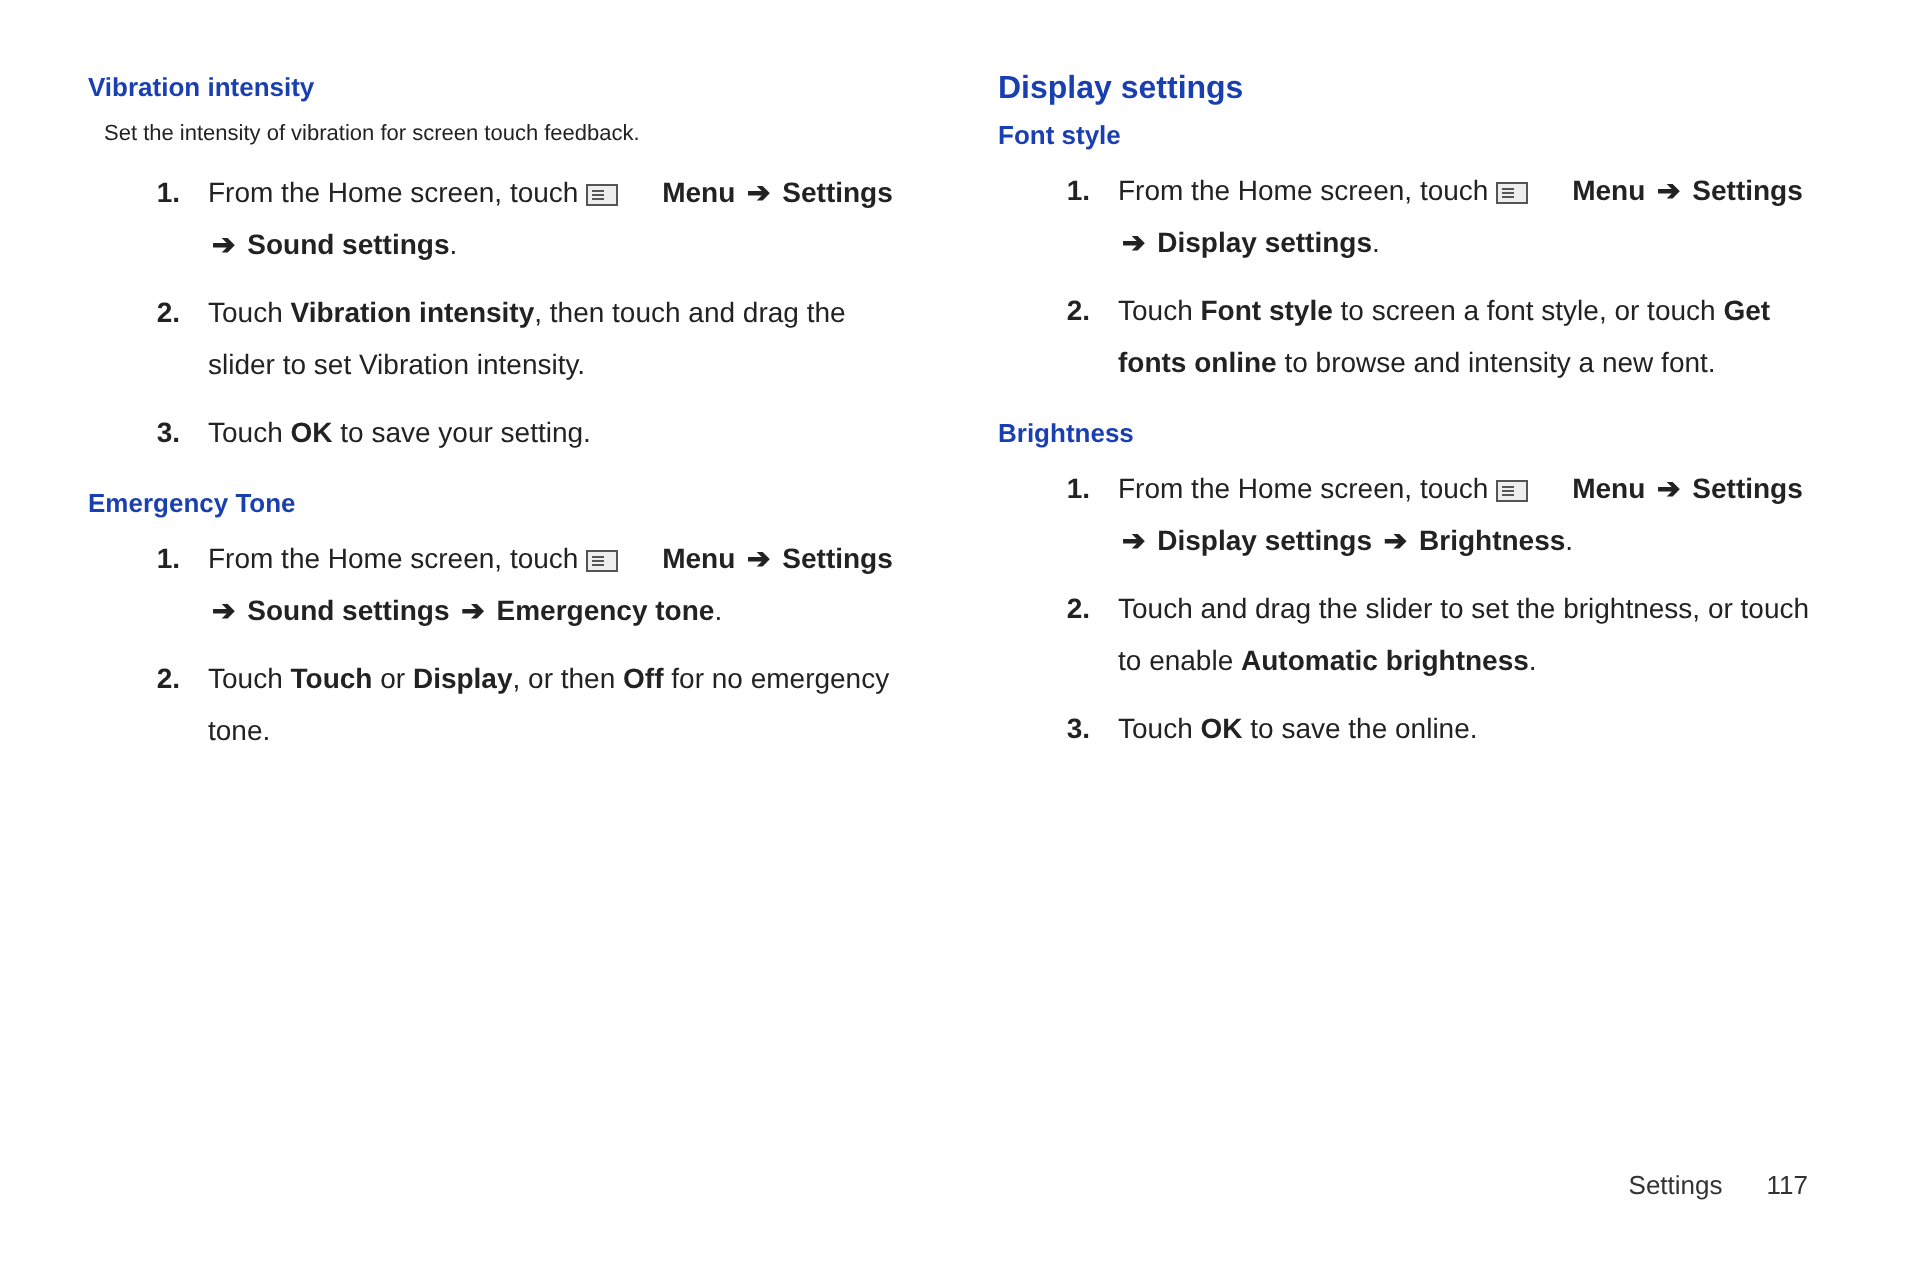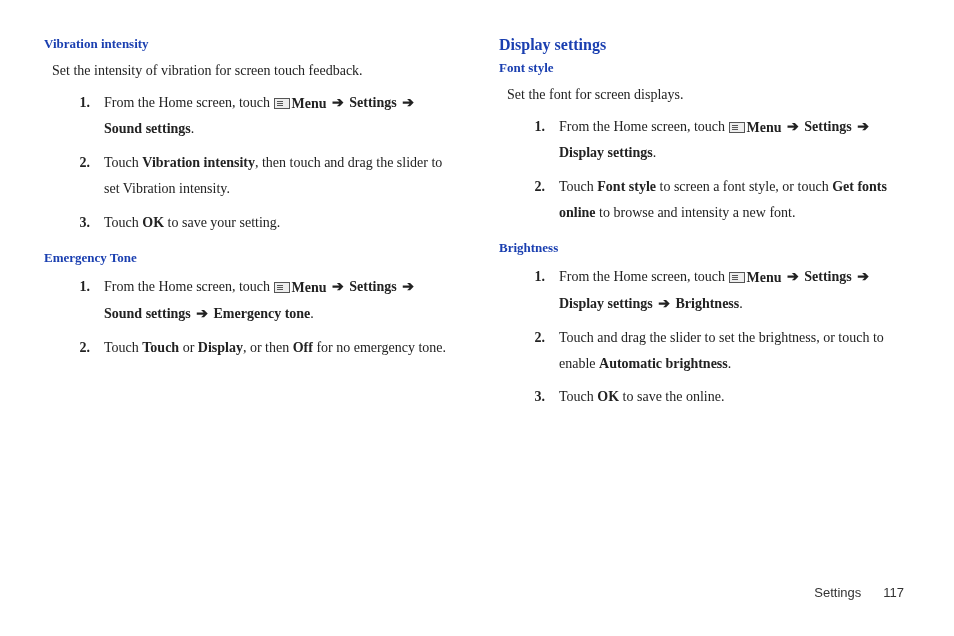--- a/index.html
+++ b/index.html
@@ -12,36 +12,35 @@
     position: relative;
     padding: 36px 44px 28px 44px;
   }
   .cols {
     display: flex;
     gap: 44px;
   }
   .col {
     flex: 1;
     min-width: 0;
-    font-family: Liberation Serif, serif;
   }
   .h-sub {
     color: #1a3fb0;
     font-weight: bold;
     font-size: 13px;
     margin-bottom: 8px;
   }
   .h-main {
     color: #1a3fb0;
     font-weight: bold;
     font-size: 16px;
     margin-bottom: 6px;
   }
   .para {
-    font-size: 14px;
+    font-size: 11px;
     line-height: 1.55;
     margin: 0 0 8px 8px;
   }
   .list {
     margin-left: 28px;
     margin-bottom: 14px;
   }
   .li {
     display: flex;
     gap: 14px;
@@ -50,21 +49,21 @@
     margin-bottom: 8px;
   }
   .li-num {
     font-weight: bold;
     min-width: 18px;
     text-align: right;
   }
   .li-body { flex: 1; }
   .bold { font-weight: bold; }
   .arrow { font-weight: bold; padding: 0 2px; }
-  .menu-row { display: inline-flex; align-items: center; gap: 0; vertical-align: middle; }
+  .menu-row { display: inline-flex; align-items: center; gap: 20px; vertical-align: middle; }
   .menu-icon {
     display: inline-block;
     width: 16px;
     height: 11px;
     position: relative;
     border: 1px solid #555;
     background: #eee;
     vertical-align: middle;
     margin-right: 2px;
   }
@@ -148,21 +147,20 @@
           <span>Touch </span><span class="bold">Touch</span><span> or </span><span class="bold">Display</span><span>, or then </span><span class="bold">Off</span><span> for no emergency tone.</span>
         </div>
       </div>
     </div>
   </div>
 
   <div class="col">
     <div class="h-main">Display settings</div>
 
     <div class="h-sub">Font style</div>
-    <div class="para">Set the font for screen displays.</div>
     <div class="list">
       <div class="li">
         <div class="li-num">1.</div>
         <div class="li-body">
           <span>From the Home screen, touch </span>
           <span class="menu-row">
             <span class="menu-icon"></span>
             <span class="bold">Menu</span>
           </span>
           <span class="arrow">➔</span>

